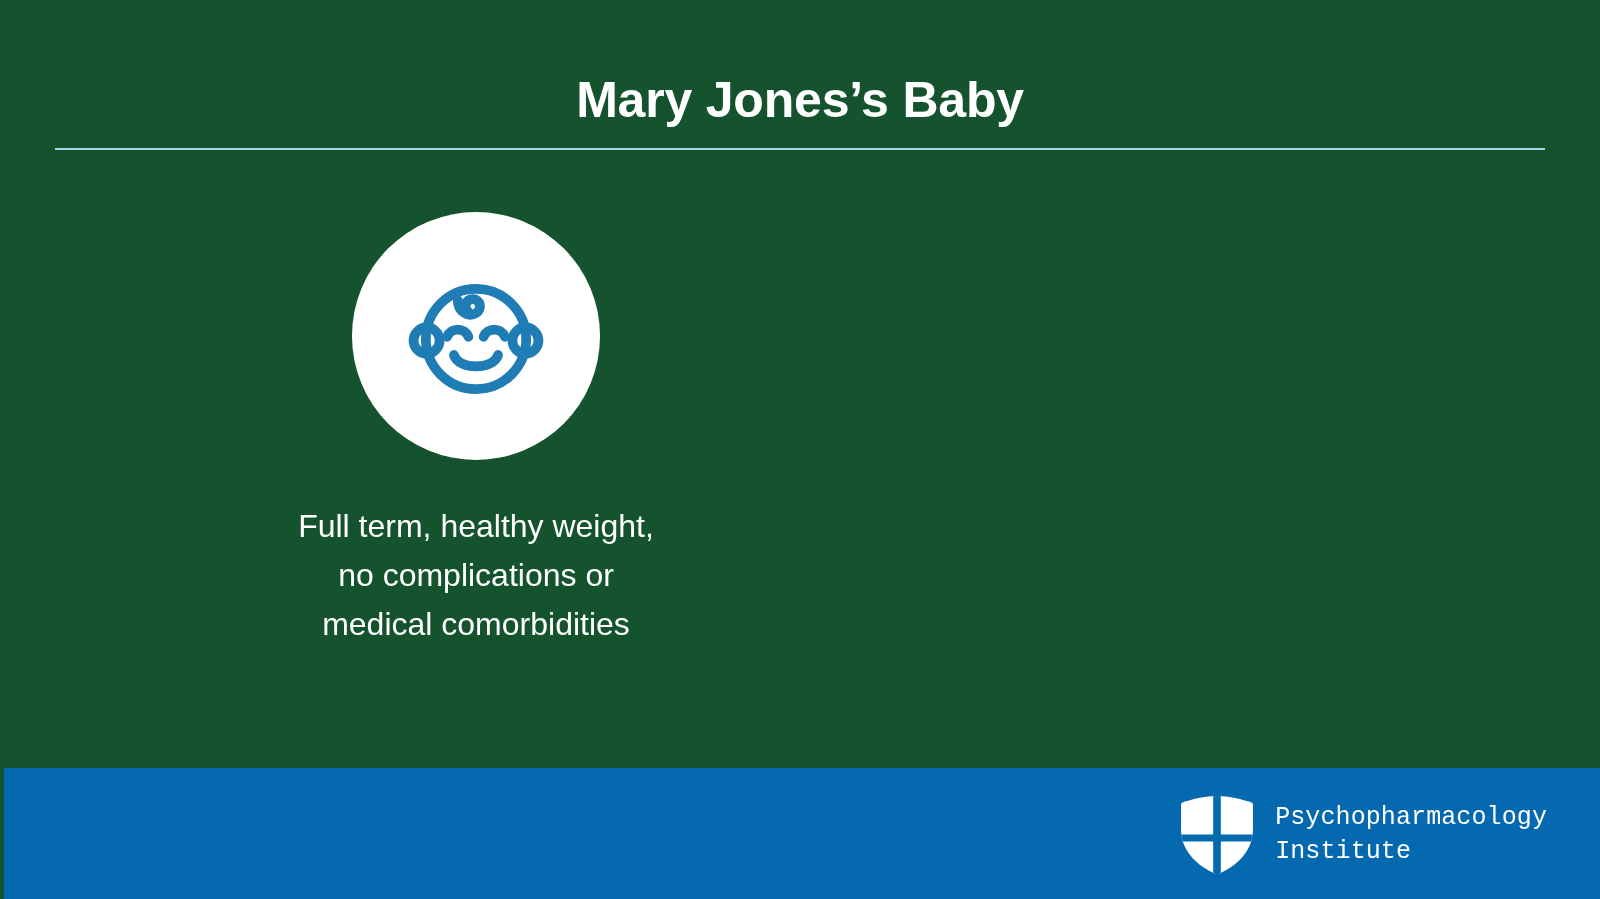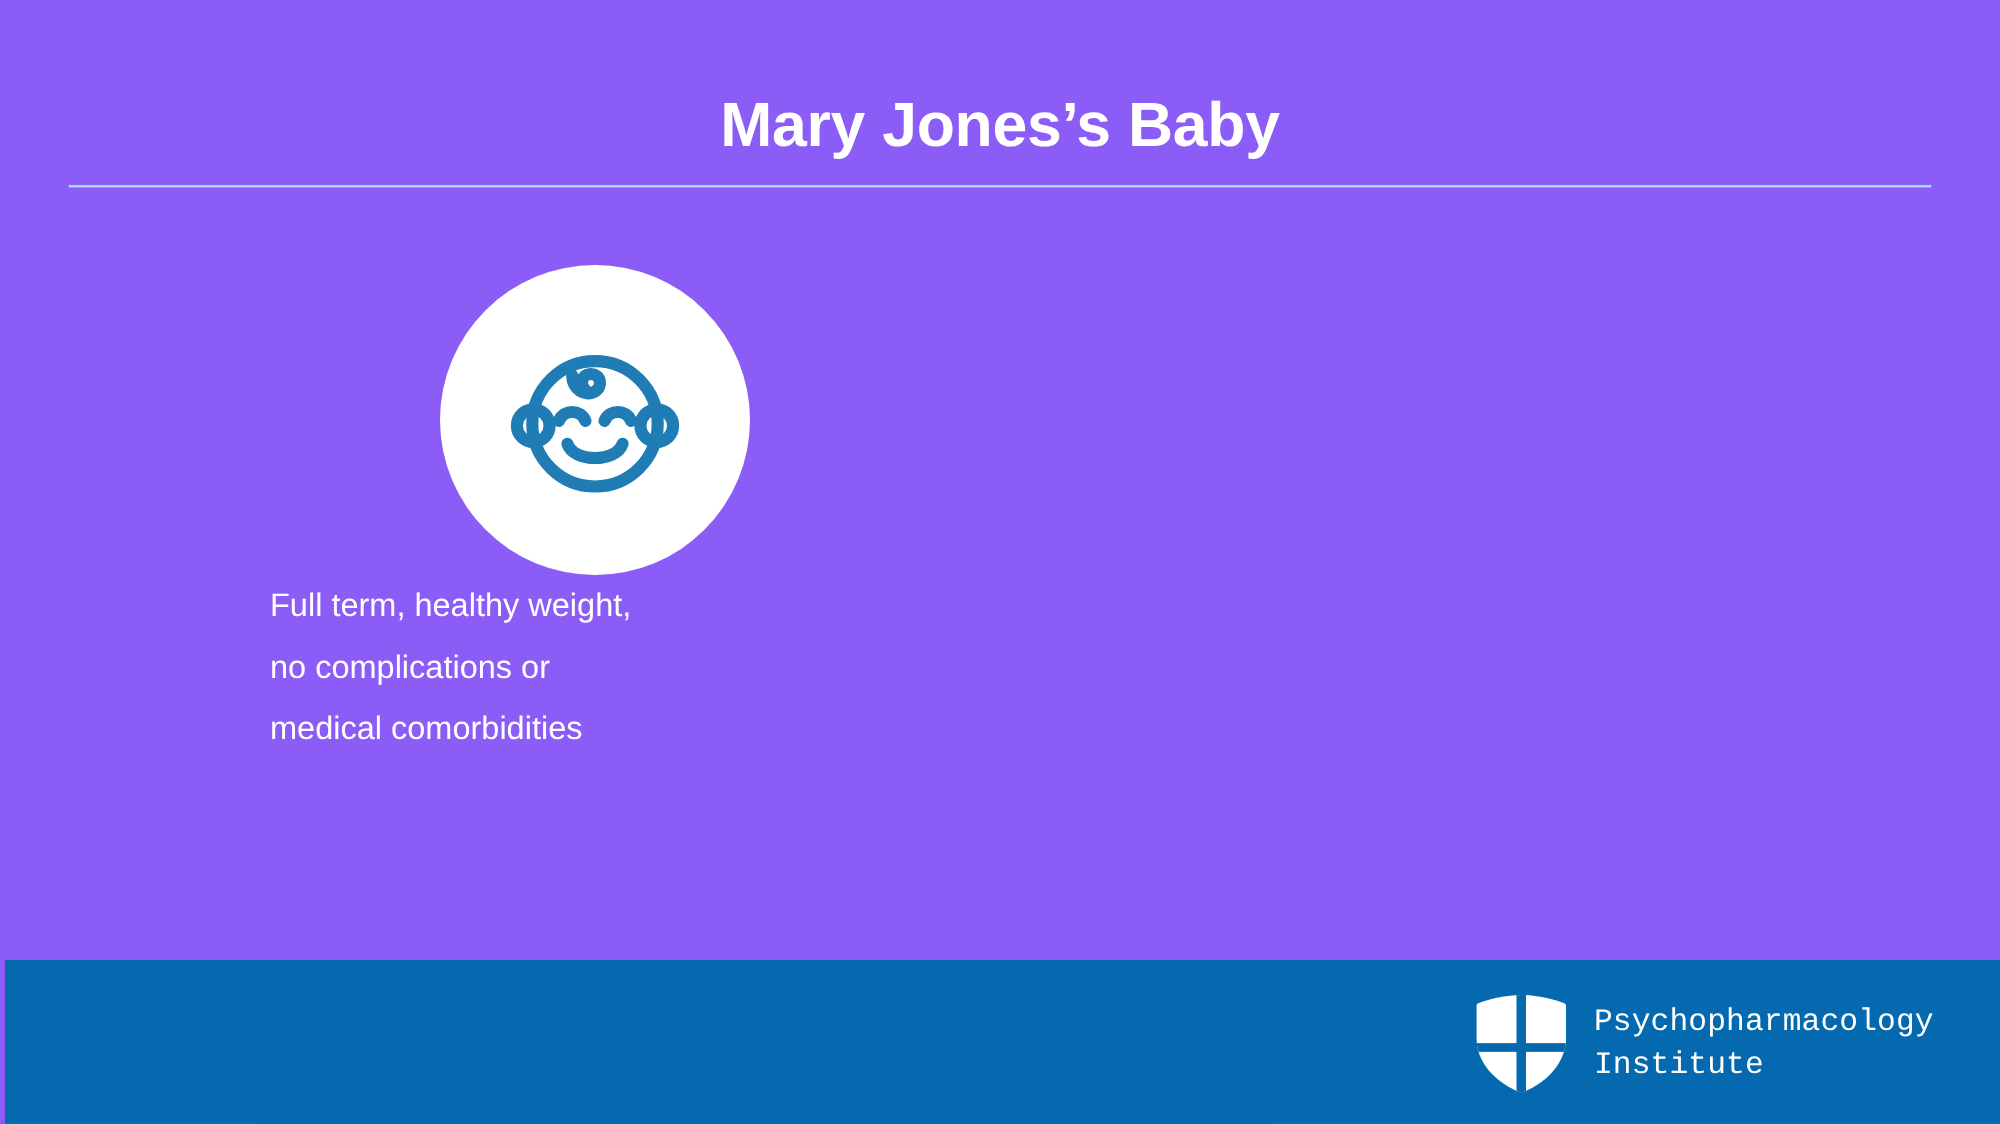--- a/index.html
+++ b/index.html
@@ -13,21 +13,21 @@
     overflow: hidden;
     background: #0480c4;
     font-family: "Liberation Sans", sans-serif;
     -webkit-font-smoothing: antialiased;
   }
 
   .slide {
     position: relative;
     width: 1600px;
     height: 899px;
-    background: #8b5cf6;
+    background: #14532d;
     box-sizing: border-box;
   }
 
   
   .title-area {
     position: absolute;
     top: 0;
     left: 0;
     width: 1600px;
     height: 150px;
@@ -80,22 +80,24 @@
   }
   .icon-badge svg {
     position: absolute;
     top: 50%;
     left: 50%;
     transform: translate(-50%, -50%);
     display: block;
   }
 
   .caption {
+    margin-top: 42px;
+    text-align: center;
     color: #ffffff;
-    font-size: 26px;
+    font-size: 32px;
     line-height: 49px;
     font-weight: normal;
     white-space: pre-line;
   }
 
   
   .footer {
     position: absolute;
     left: 4px;
     top: 768px;

